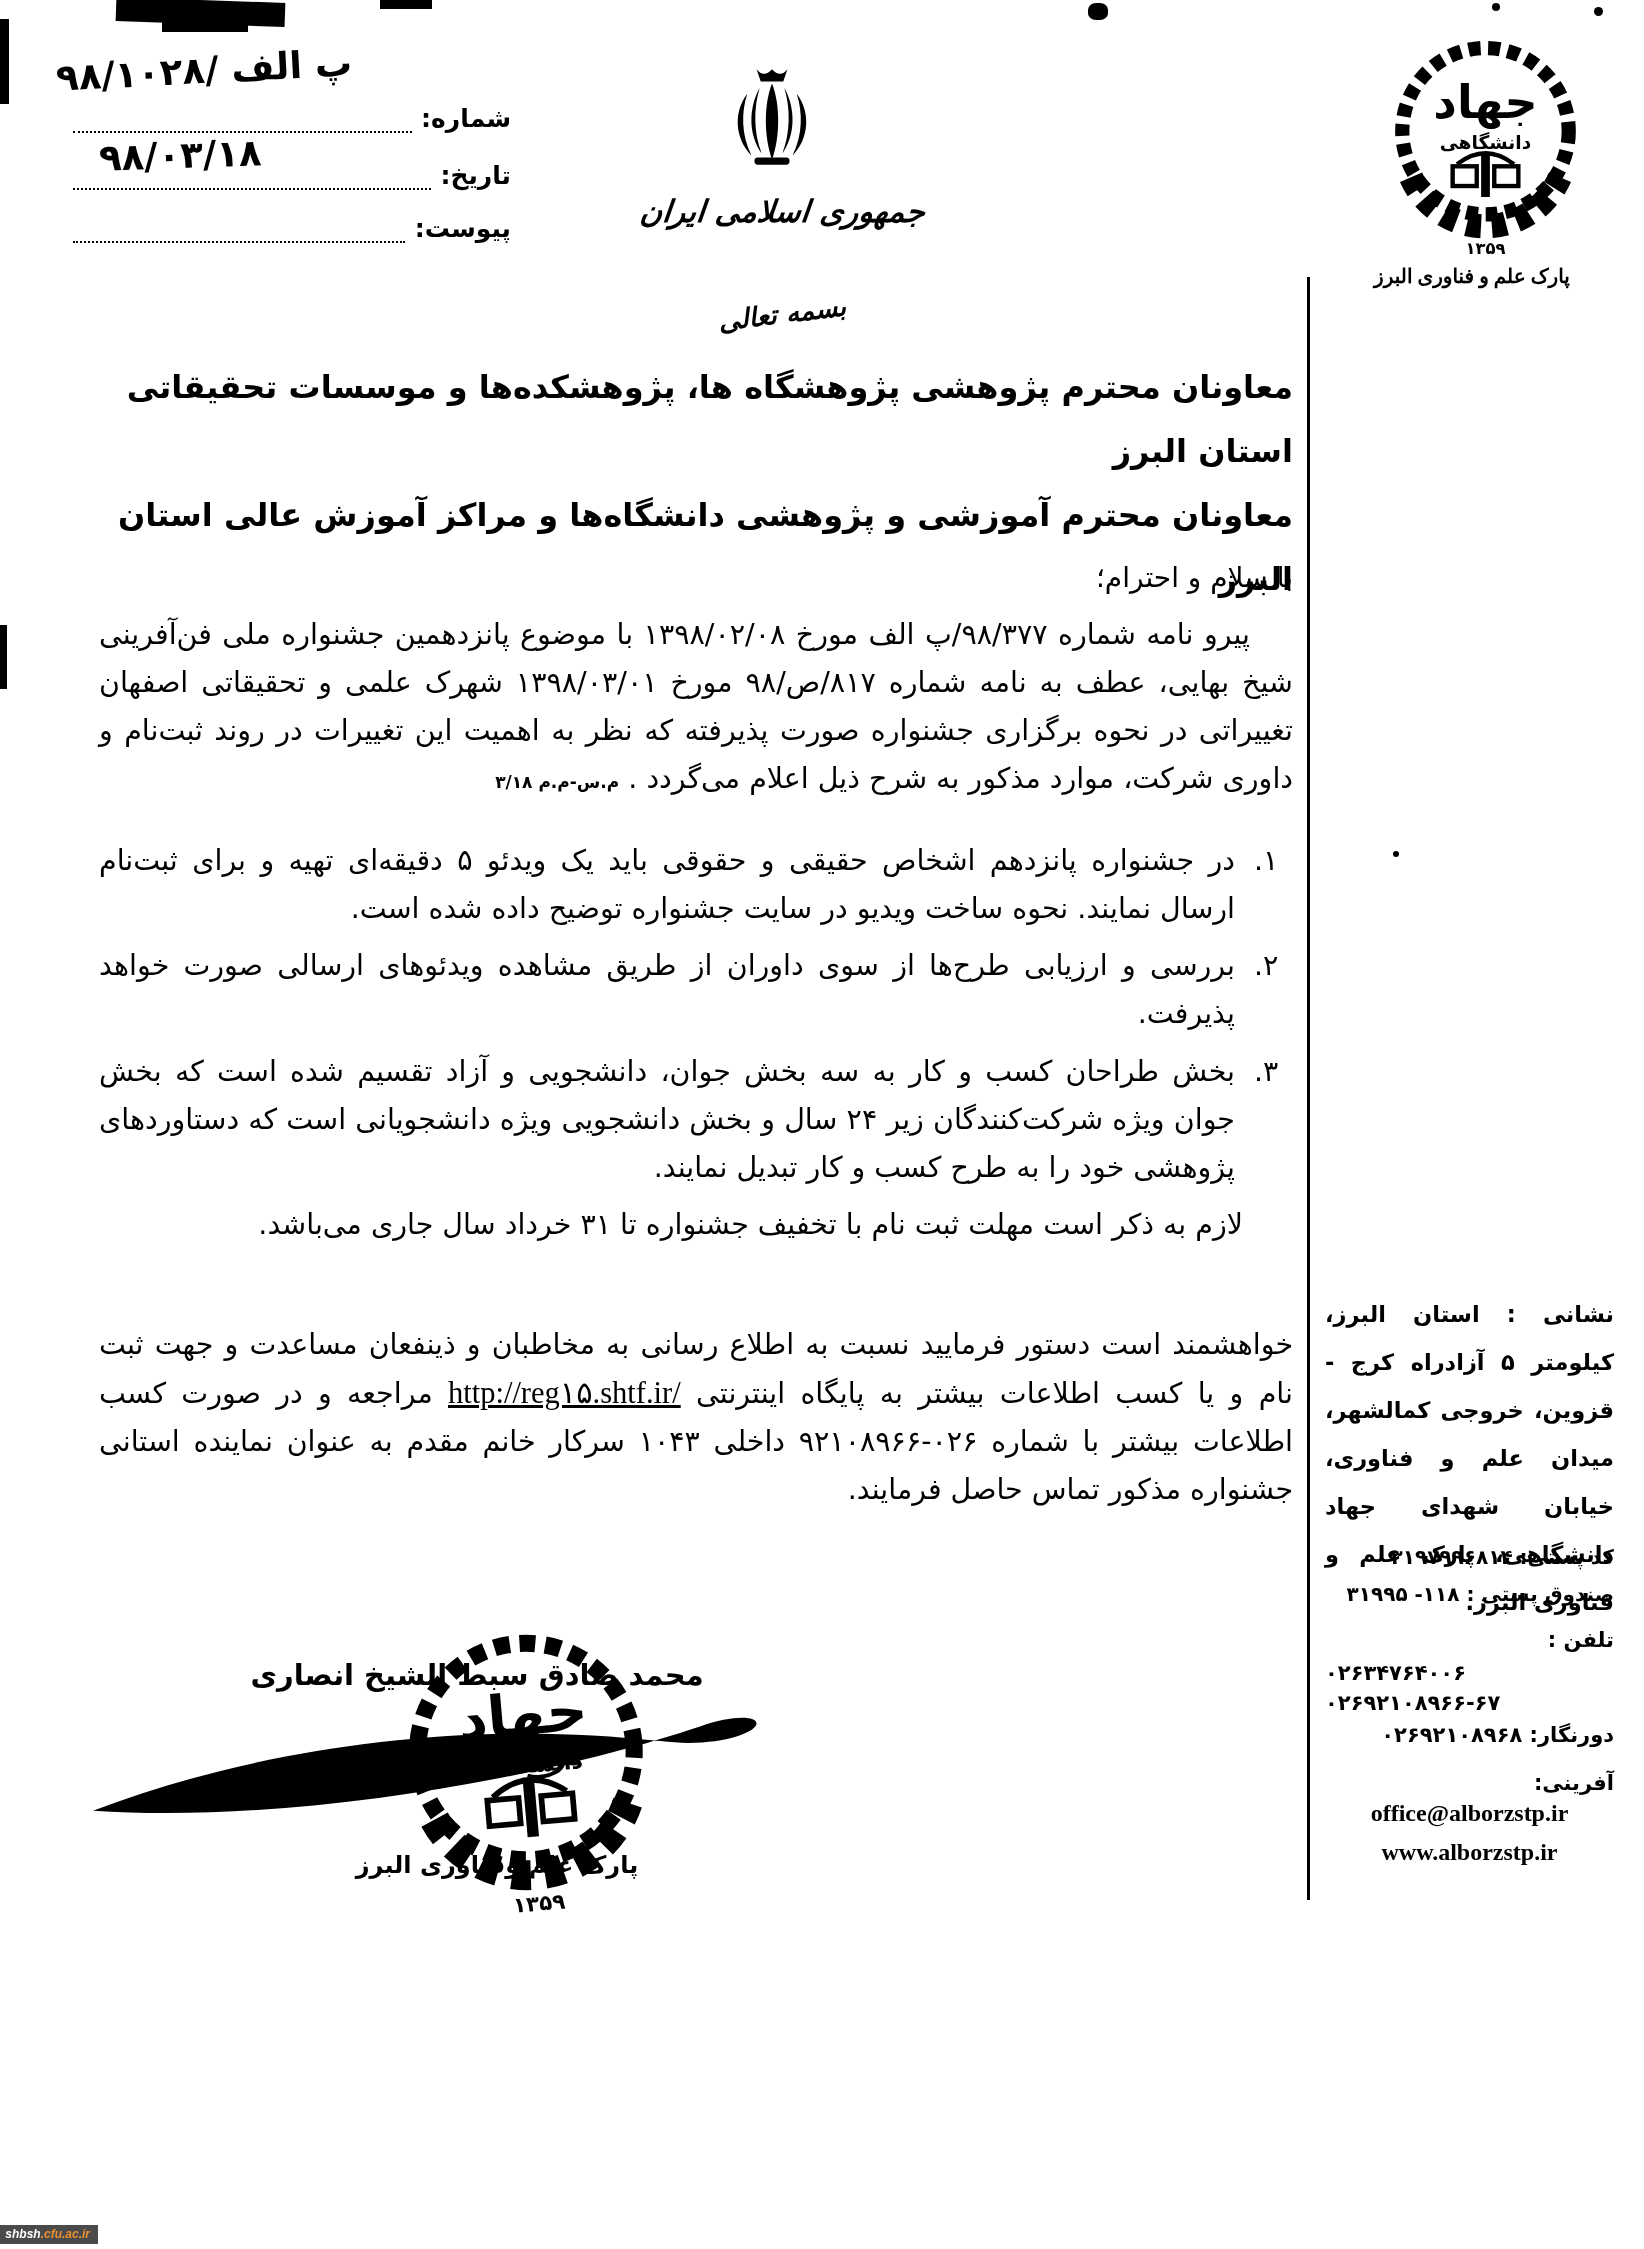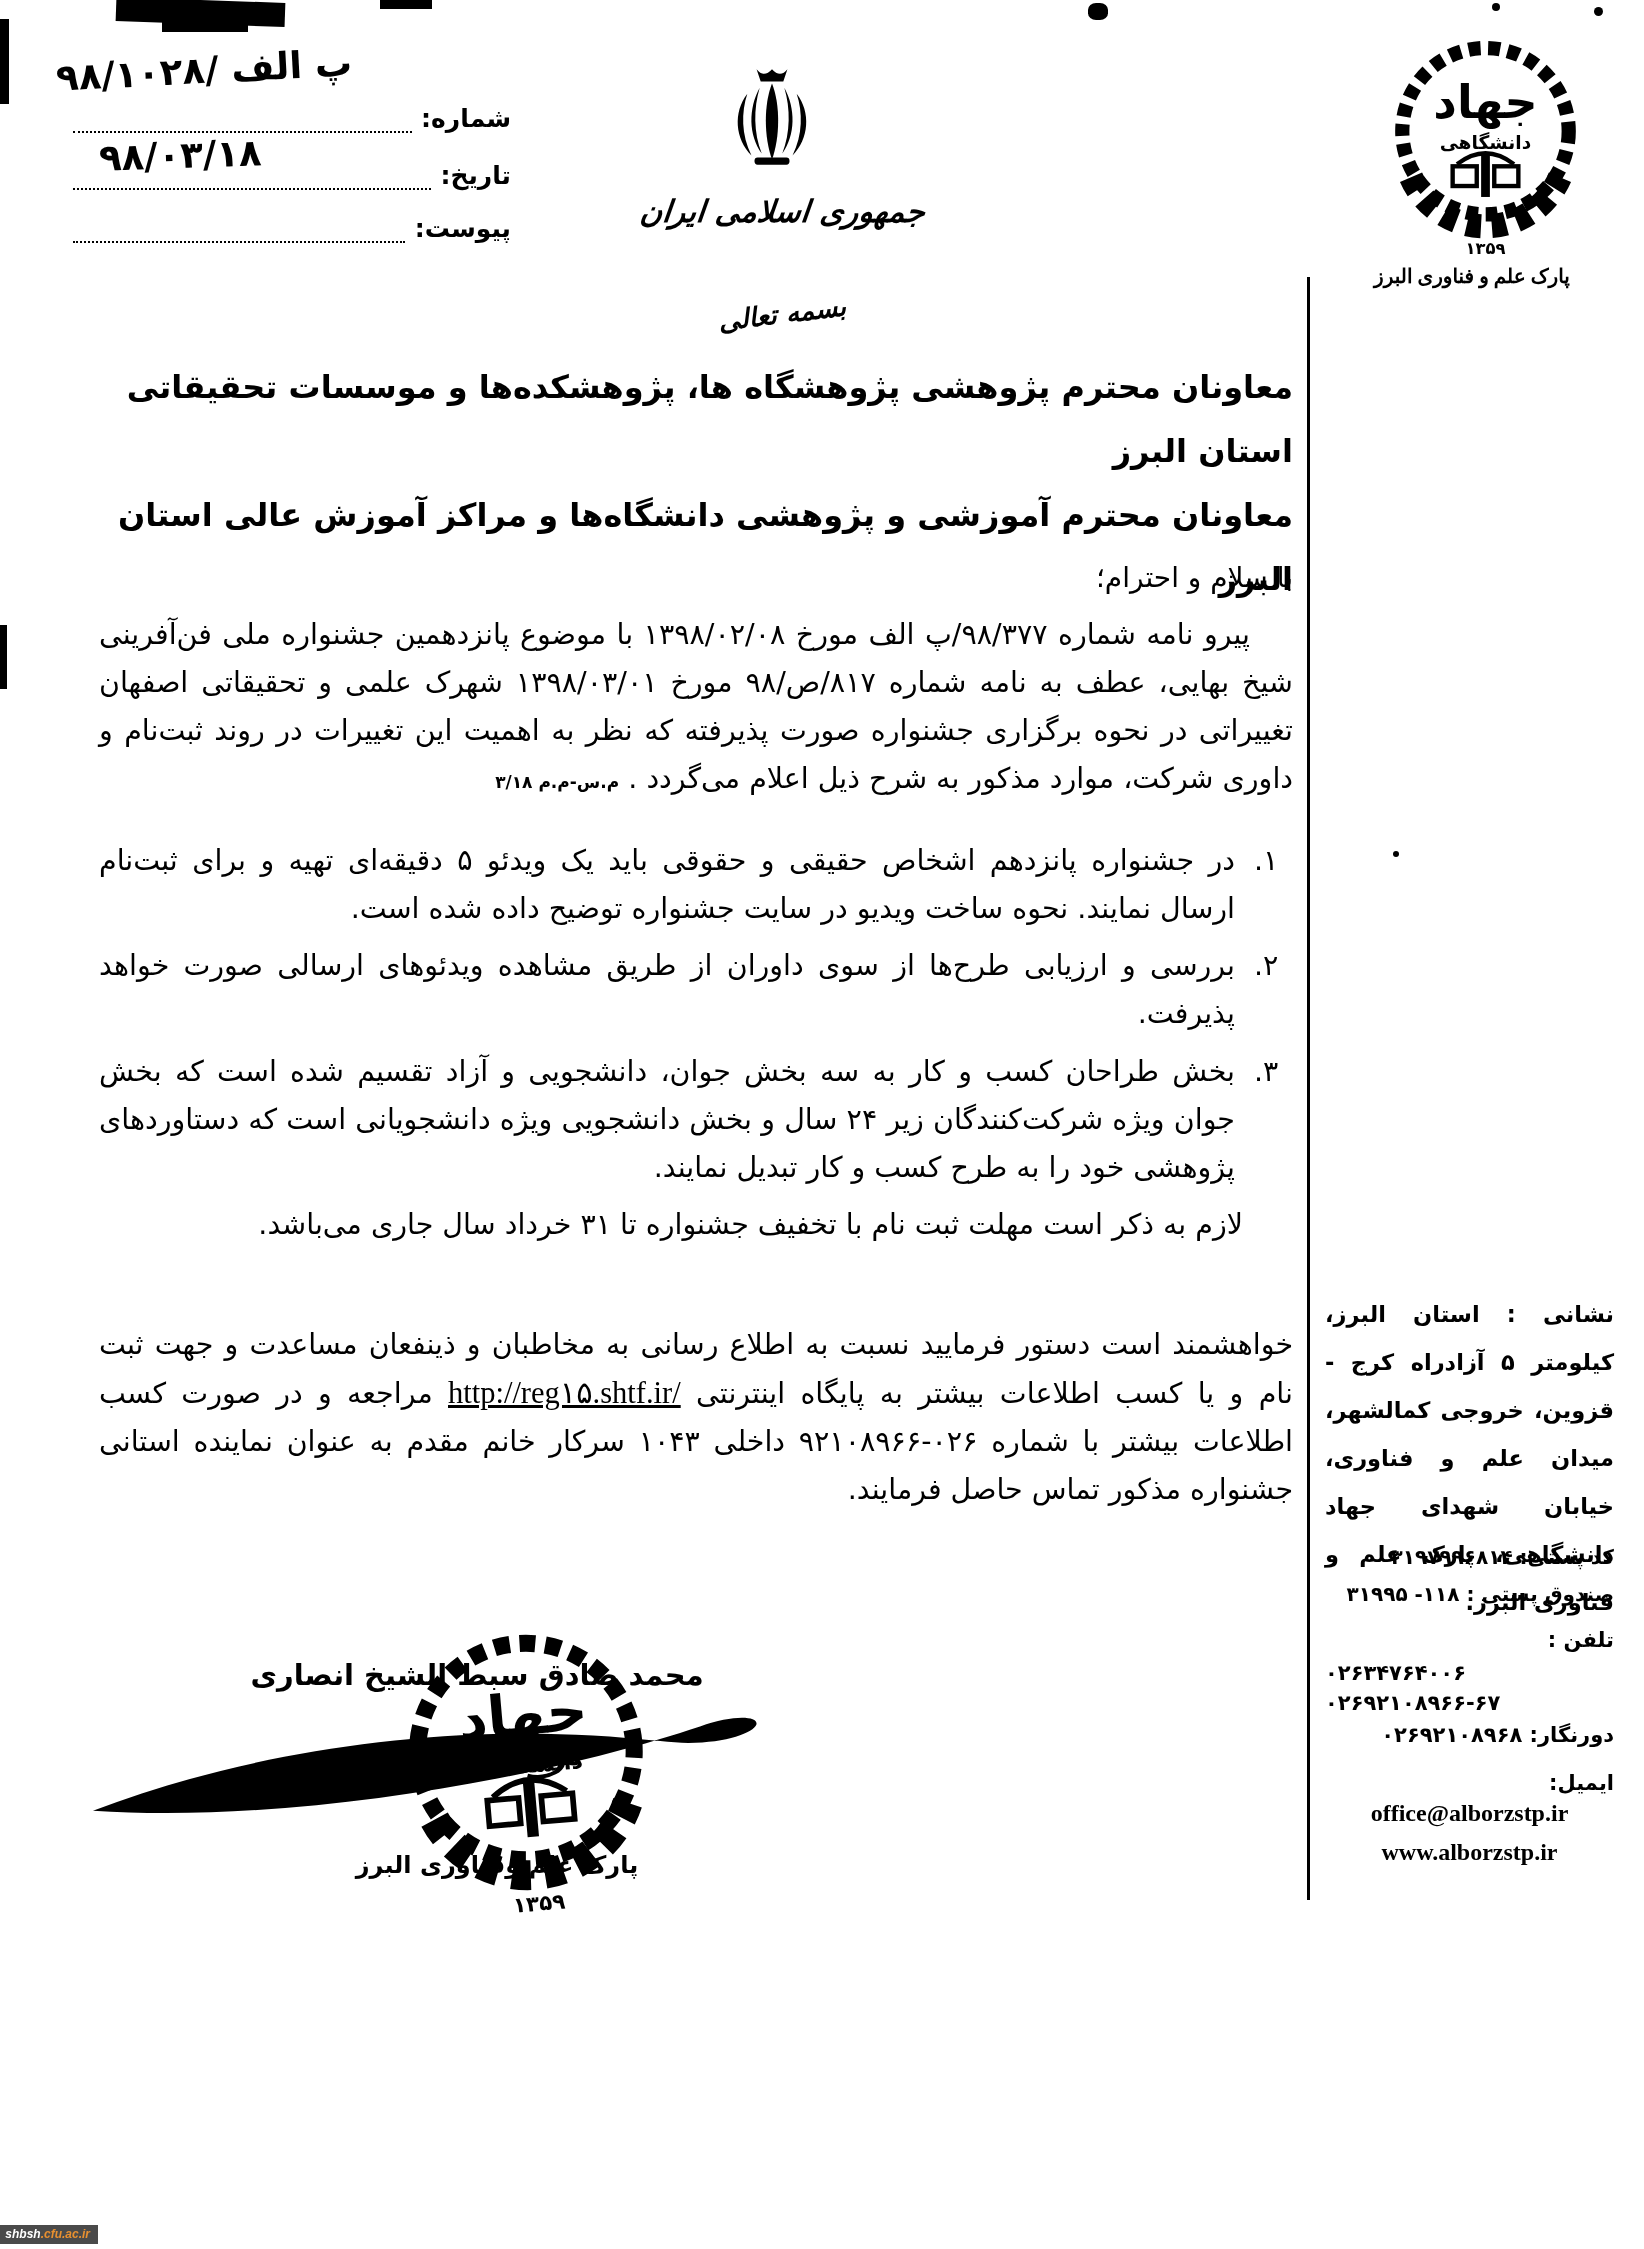--- a/index.html
+++ b/index.html
@@ -180,21 +180,21 @@
 
   <div class="vrule"></div>
 
   <div class="side addr">نشانی : استان البرز، کیلومتر ۵ آزادراه کرج - قزوین، خروجی کمالشهر، میدان علم و فناوری، خیابان شهدای جهاد دانشگاهی، پارک علم و فناوری البرز.</div>
   <div class="side small" style="top:1545px;">کد پستی: ۳۱۹۷۹۹۶۸۱۴</div>
   <div class="side small" style="top:1582px;">صندوق پستی : ۱۱۸- ۳۱۹۹۵</div>
   <div class="side small" style="top:1628px;font-size:21px;">تلفن :</div>
   <div class="side num" style="top:1661px;">۰۲۶۳۴۷۶۴۰۰۶</div>
   <div class="side num" style="top:1691px;">۰۲۶۹۲۱۰۸۹۶۶-۶۷</div>
   <div class="side small" style="top:1723px;font-size:21px;">دورنگار: ۰۲۶۹۲۱۰۸۹۶۸</div>
-  <div class="side small" style="top:1771px;font-size:21px;">ایمیل:</div>
+  <div class="side small" style="top:1771px;font-size:21px;">آفرینی:</div>
   <div class="side latin" style="top:1800px;">office@alborzstp.ir</div>
   <div class="side latin" style="top:1839px;">www.alborzstp.ir</div>
 
   <div class="wm">
     <span class="w1">shbsh</span><span class="w2">.cfu.ac.ir</span>
   </div>
 
 </div>
 
 

